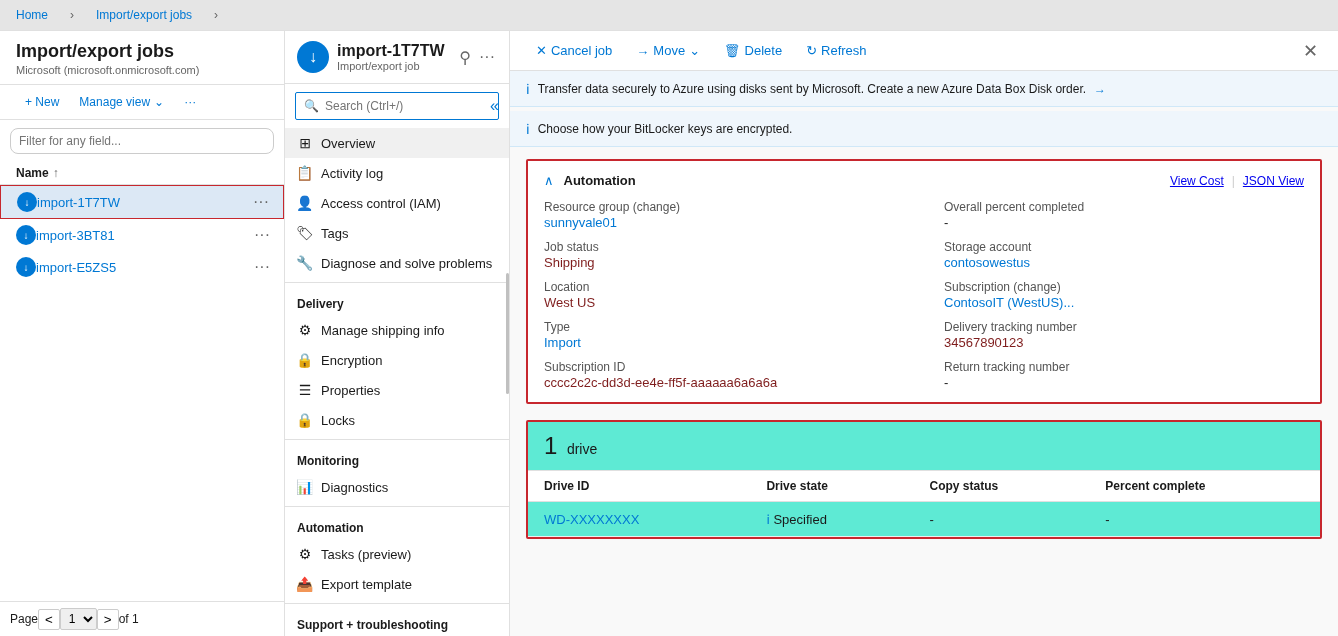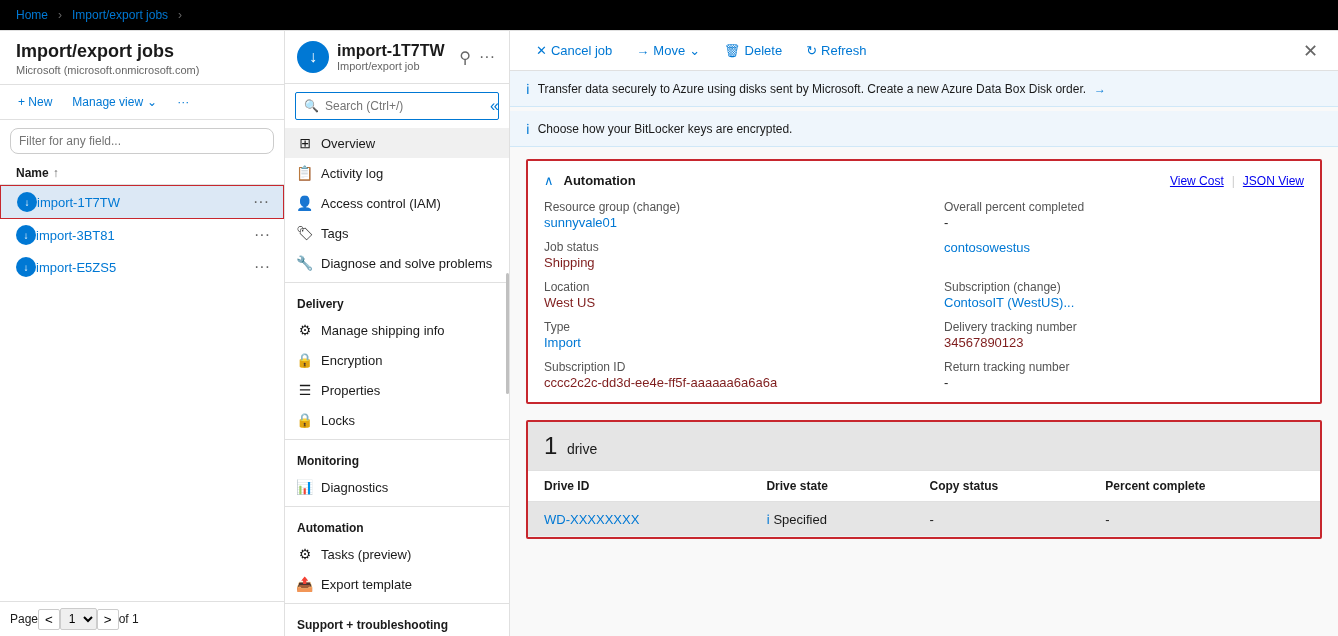--- a/index.html
+++ b/index.html
@@ -1,35 +1,35 @@
 <!DOCTYPE html>
 <html><head>
   <meta charset="utf-8">
   <style>
     * { box-sizing: border-box; margin: 0; padding: 0; }
     body { font-family: 'Segoe UI', Arial, sans-serif; font-size: 13px; color: #1a1a1a; background: #f3f3f3; overflow: hidden; }
     
     .app-container { display: flex; flex-direction: column; height: 636px; width: 1338px; background: #fff; }
     
     
-    .breadcrumb { display: flex; align-items: center; gap: 10px; padding: 8px 16px; font-size: 12px; color: #0078d4; background: #000000; border-bottom: 1px solid #e0e0e0; }
+    .breadcrumb { display: flex; align-items: center; gap: 22px; padding: 8px 16px; font-size: 12px; color: #0078d4; background: #e5e5e5; border-bottom: 1px solid #e0e0e0; }
     .breadcrumb span { color: #666; }
     .breadcrumb a { color: #0078d4; text-decoration: none; }
     .breadcrumb-sep { color: #999; }
     
     
     .main-layout { display: flex; flex: 1; overflow: hidden; }
     
     
     .left-panel { width: 285px; border-right: 1px solid #e0e0e0; display: flex; flex-direction: column; background: #fff; }
     .left-panel-header { padding: 10px 16px 8px; border-bottom: 1px solid #e0e0e0; }
     .left-panel-title { font-size: 18px; font-weight: 600; color: #1a1a1a; }
     .left-panel-subtitle { font-size: 11px; color: #666; margin-top: 2px; }
     
-    .toolbar { display: flex; align-items: center; gap: 4px; padding: 6px 10px; border-bottom: 1px solid #e0e0e0; }
+    .toolbar { display: flex; align-items: center; gap: 4px; padding: 6px 17px; border-bottom: 1px solid #e0e0e0; }
     .toolbar-btn { display: flex; align-items: center; gap: 4px; padding: 4px 8px; border: none; background: none; color: #0078d4; cursor: pointer; font-size: 12px; border-radius: 2px; }
     
     .filter-input { margin: 8px 10px; padding: 5px 8px; border: 1px solid #ccc; border-radius: 8px; font-size: 12px; width: calc(100% - 20px); }
     
     .list-header { display: flex; align-items: center; padding: 4px 10px 4px 16px; font-size: 12px; font-weight: 600; color: #1a1a1a; border-bottom: 1px solid #e0e0e0; }
     .list-header .sort-icon { margin-left: 4px; color: #666; }
     
     .list-items { flex: 1; overflow-y: auto; }
     .list-item { display: flex; align-items: center; padding: 6px 10px 6px 16px; cursor: pointer; position: relative; }
     .list-item.selected { background: #dce8f5; border: 1px solid #c7272e; }
@@ -85,21 +85,21 @@
     .essentials-links { display: flex; align-items: center; gap: 8px; font-size: 12px; color: #0078d4; }
     .essentials-links span { color: #ccc; }
     
     .essentials-grid { display: grid; grid-template-columns: 1fr 1fr; gap: 10px 40px; }
     .field-group { display: flex; flex-direction: column; gap: 1px; }
     .field-label { font-size: 12px; color: #555; }
     .field-value { font-size: 13px; color: #7f1d1d; }
     .field-value.link { color: #0078d4; cursor: pointer; }
     .field-value.dash { color: #1a1a1a; }
     
-    .drives-section { margin-top: 16px; border: 2px solid #c7272e; border-top: 2px solid #c7272e; border-radius: 2px; background: #e5e5e5; }
+    .drives-section { margin-top: 16px; border: 2px solid #c7272e; border-top: 2px solid #c7272e; border-radius: 2px; background: #5eead4; }
     .drives-header { padding: 10px 16px; border-bottom: 1px solid #e0e0e0; }
     .drives-count { font-size: 20px; font-weight: 300; }
     .drives-count span { font-weight: 300; }
     
     .drives-table { width: 100%; border-collapse: collapse; }
     .drives-table th { padding: 8px 16px; text-align: left; font-size: 12px; font-weight: 600; color: #1a1a1a; border-bottom: 1px solid #e0e0e0; background: #fff; }
     .drives-table td { padding: 8px 16px; font-size: 13px; border-bottom: 1px solid #f0f0f0; }
     .drives-table td.link { color: #0078d4; cursor: pointer; }
     
     
@@ -301,20 +301,21 @@
             </div>
             <div class="field-group">
               <span class="field-label">Overall percent completed</span>
               <span class="field-value dash">-</span>
             </div>
             <div class="field-group">
               <span class="field-label">Job status</span>
               <span class="field-value">Shipping</span>
             </div>
             <div class="field-group">
+              <span class="field-label">Storage account</span>
               <span class="field-value link">contosowestus</span>
             </div>
             <div class="field-group">
               <span class="field-label">Location</span>
               <span class="field-value">West US</span>
             </div>
             <div class="field-group">
               <span class="field-label">Subscription (change)</span>
               <span class="field-value link">ContosoIT (WestUS)...</span>
             </div>

